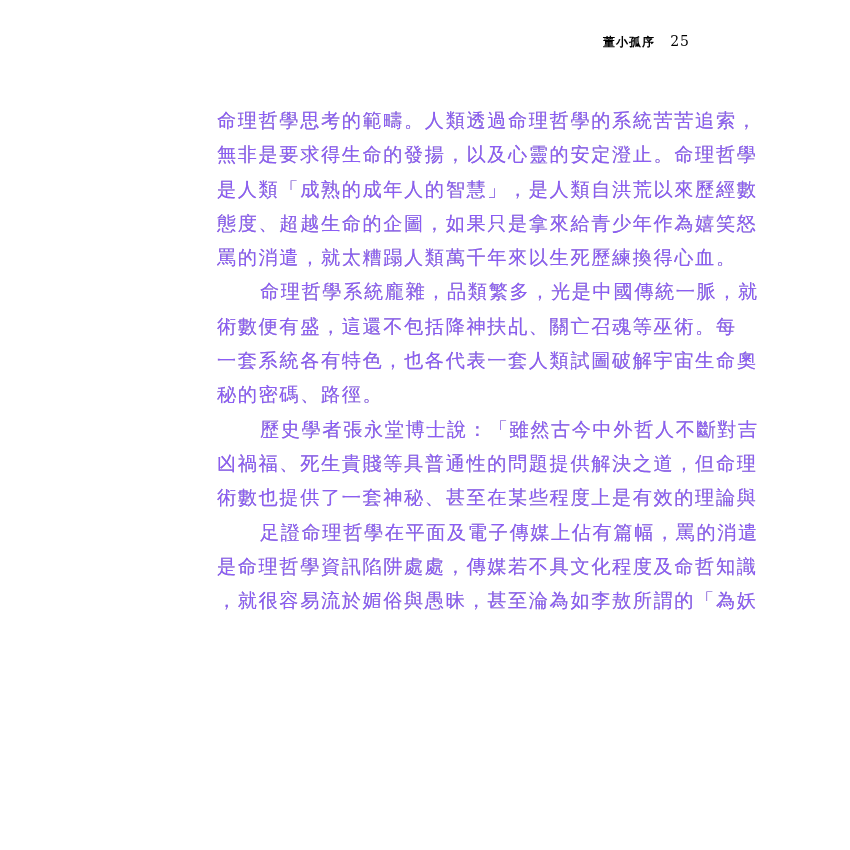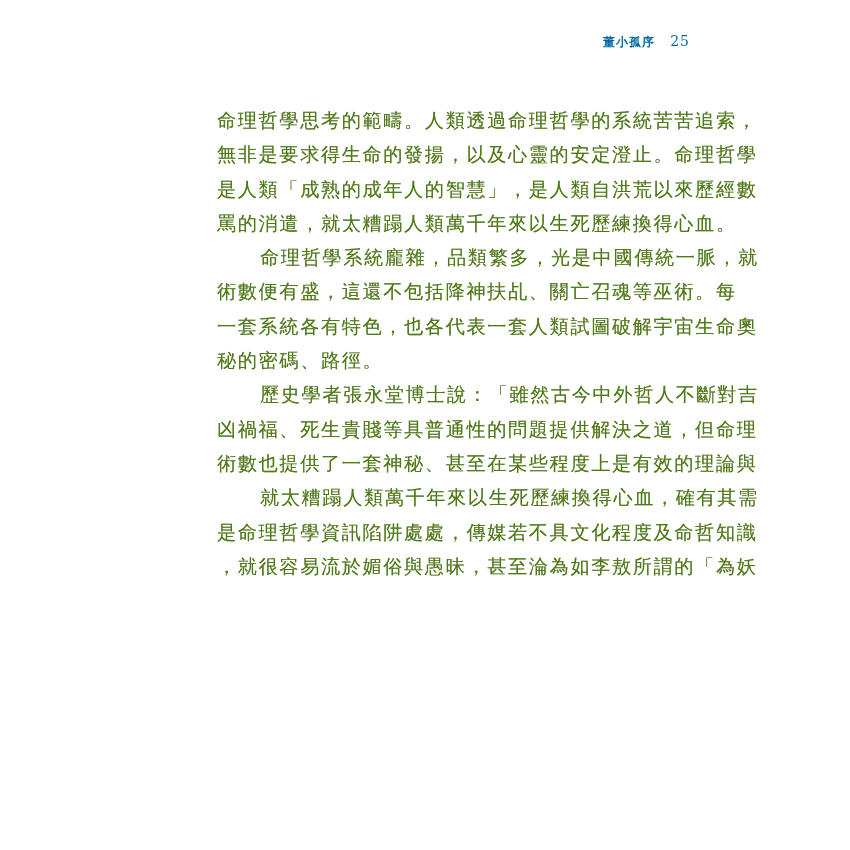--- a/index.html
+++ b/index.html
@@ -22,21 +22,21 @@
       background: #ffffff;
     }
     .running-header {
       position: absolute;
       top: 33px;
       left: 560px;
       width: 130px;
       text-align: right;
       font-family: "DejaVu Serif", serif;
       font-size: 13px;
-      color: #0369a1;
+      color: #000000;
       letter-spacing: 1px;
       white-space: nowrap;
     }
     .running-header .hdr-title {
       font-size: 12px;
       font-weight: bold;
       margin-right: 10px;
     }
     .running-header .hdr-num {
       font-size: 14px;
@@ -46,21 +46,21 @@
       left: 217px;
       top: 104px;
       width: 440px;
     }
     .line {
       height: 34.3px;
       line-height: 34.3px;
       font-size: 19.2px;
       white-space: nowrap;
       letter-spacing: 1.6px;
-      color: #4d7c0f;
+      color: #8b5cf6;
       text-shadow: 0 0 0.4px rgba(0,0,0,0.35);
     }
     .line.indent {
       padding-left: 43px;
       text-align: center;
     }
   </style>
 </head>
 <body>
 
@@ -69,35 +69,36 @@
     <span class="hdr-title">董小孤序</span>
     <span class="hdr-num">25</span>
   </div>
 
   <div class="body-text">
 
     <div>
       <div class="line">命理哲學思考的範疇。人類透過命理哲學的系統苦苦追索，</div>
       <div class="line">無非是要求得生命的發揚，以及心靈的安定澄止。命理哲學</div>
       <div class="line">是人類「成熟的成年人的智慧」，是人類自洪荒以來歷經數</div>
+      <div class="line">態度、超越生命的企圖，如果只是拿來給青少年作為嬉笑怒</div>
       <div class="line">罵的消遣，就太糟蹋人類萬千年來以生死歷練換得心血。</div>
     </div>
 
     <div>
       <div class="line indent">命理哲學系統龐雜，品類繁多，光是中國傳統一脈，就</div>
       <div class="line">術數便有盛，這還不包括降神扶乩、關亡召魂等巫術。每</div>
       <div class="line">一套系統各有特色，也各代表一套人類試圖破解宇宙生命奧</div>
       <div class="line">秘的密碼、路徑。</div>
     </div>
 
     <div>
       <div class="line indent">歷史學者張永堂博士說：「雖然古今中外哲人不斷對吉</div>
       <div class="line">凶禍福、死生貴賤等具普通性的問題提供解決之道，但命理</div>
       <div class="line">術數也提供了一套神秘、甚至在某些程度上是有效的理論與</div>
     </div>
 
     <div>
-      <div class="line indent">就太糟蹋人類萬千年來以生死歷練換得心血，確有其需</div>
+      <div class="line indent">足證命理哲學在平面及電子傳媒上佔有篇幅，罵的消遣</div>
       <div class="line">是命理哲學資訊陷阱處處，傳媒若不具文化程度及命哲知識</div>
       <div class="line">，就很容易流於媚俗與愚昧，甚至淪為如李敖所謂的「為妖</div>
     </div>
   </div>
 </div>
 
 </body></html>

